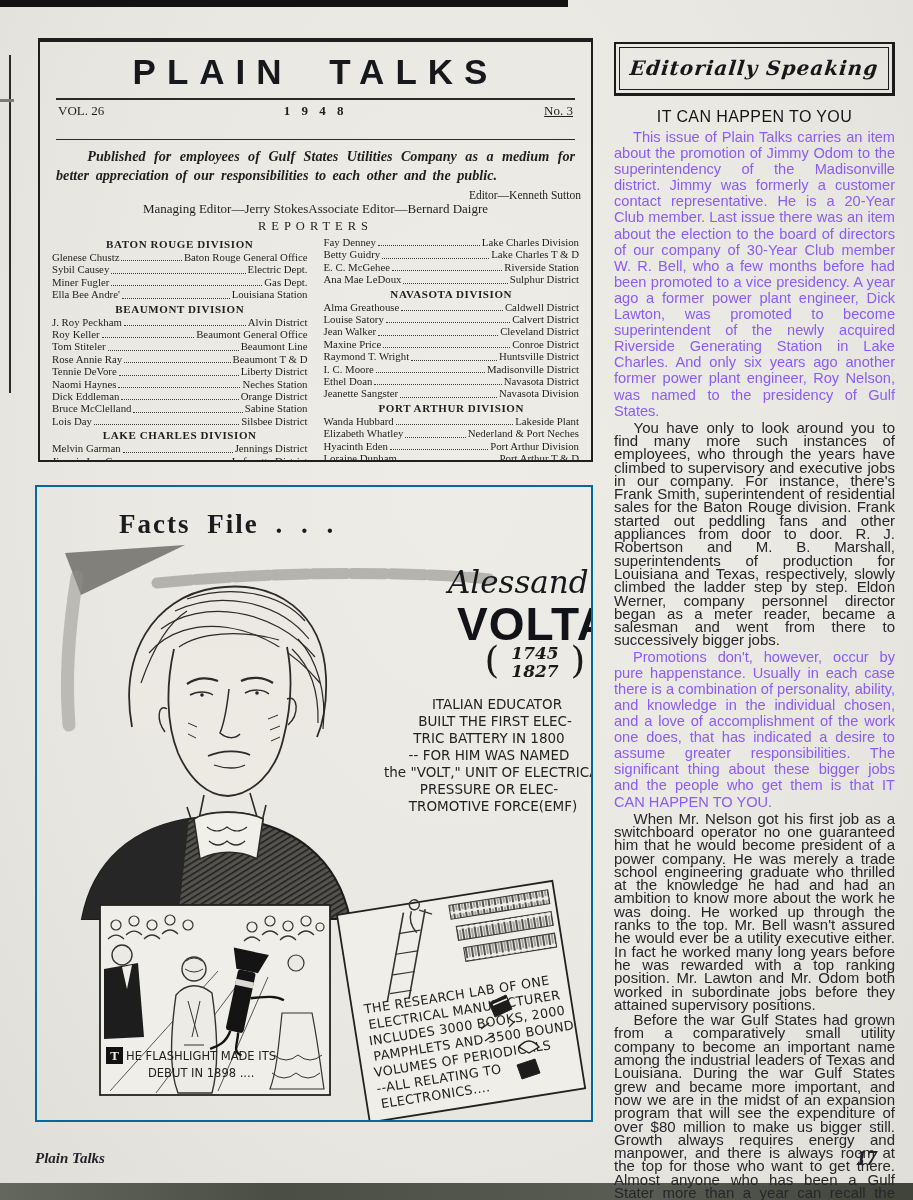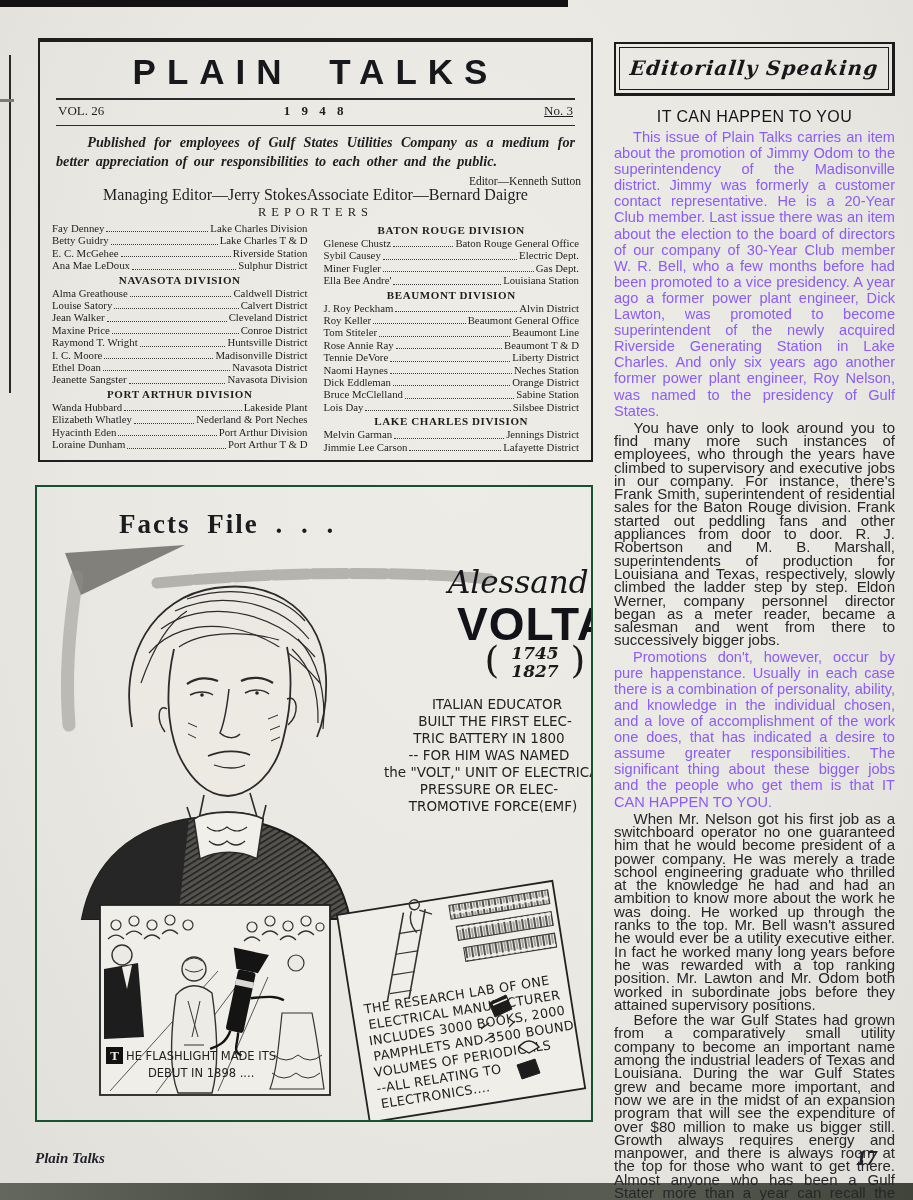--- a/index.html
+++ b/index.html
@@ -17,37 +17,37 @@
   .left-scanline{left:9px;top:55px;width:2px;height:338px;background:#2a2a2a;}
   .left-tick{left:0;top:99px;width:14px;height:3px;background:#7c7a74;}
 
   
   .masthead{left:38px;top:38px;width:555px;height:424px;border:2px solid #1f1f1f;
     border-top-width:4px;background:transparent;padding:6px 10px 4px;box-sizing:border-box;overflow:hidden;}
   .mh-title{text-align:center;font-family:"Liberation Sans",sans-serif;font-weight:700;
     font-size:35px;letter-spacing:11px;word-spacing:16px;color:#17181c;margin:4px 0 6px;}
   .rule{border-top:2px solid #2a2a2a;margin:0 6px;}
   .rule.thin{border-top-width:1px;}
-  .vol-row{display:flex;align-items:center;font-size:13px;margin:3px 8px 6px;}
+  .vol-row{display:flex;align-items:center;font-size:13px;margin:3px 8px 20px;}
   .vol-row .l{flex:1;text-align:left;}
   .vol-row .c{font-weight:700;letter-spacing:4px;}
   .vol-row .r{flex:1;text-align:right;text-decoration:underline;}
   .mission{font-style:italic;font-weight:700;font-size:14.2px;line-height:19px;
     text-align:justify;text-indent:2.2em;word-spacing:3px;margin:7px 6px 4px;}
   .ed-line{text-align:right;font-size:11.5px;line-height:13px;}
-  .ed-row{display:flex;justify-content:center;font-size:16px;line-height:14px;}
+  .ed-row{display:flex;justify-content:center;font-size:13px;line-height:14px;}
   .sec-title{text-align:center;font-weight:400;font-size:12.5px;letter-spacing:5px;margin:3px 0 2px;}
   .cols{display:flex;gap:16px;margin:0 2px;}
   .col{flex:1;min-width:0;}
   .div-h{text-align:center;font-weight:700;font-size:11px;letter-spacing:.6px;margin:2px 0 1px;white-space:nowrap;}
   .rrow{display:flex;align-items:flex-end;font-size:10.8px;line-height:12.4px;white-space:nowrap;}
   .rrow .lead{flex:1 1 6px;border-bottom:1px dotted #3c3c3c;margin:0 2px 2px;min-width:6px;}
 
   
-  .facts{left:35px;top:485px;width:558px;height:637px;border:2px solid #14532d;
+  .facts{left:35px;top:485px;width:558px;height:637px;border:2px solid #0369a1;
     box-sizing:border-box;overflow:hidden;}
   .facts-head{position:absolute;left:82px;top:22px;font-family:"Liberation Serif",serif;
     font-weight:700;font-size:27px;letter-spacing:2px;word-spacing:8px;color:#1b1c20;z-index:3;}
   .facts svg{position:absolute;left:0;top:0;}
   .svgtxt{font-family:"DejaVu Sans",sans-serif;fill:#222;}
 
   
   .editorial{left:614px;top:42px;width:281px;}
   .ed-box{border:2px solid #1b1b1b;border-right-width:3px;border-bottom-width:3px;padding:3px;}
   .ed-box-inner{border:1px solid #1b1b1b;padding:8px 4px 9px;text-align:center;}
@@ -84,20 +84,103 @@
   <p class="mission">Published for employees of Gulf States Utilities Company as a medium for better appreciation of our responsibilities to each other and the public.</p>
   <div class="ed-line">Editor—Kenneth Sutton</div>
   <div class="ed-row">
     <span>Managing Editor—Jerry Stokes</span>
     <span>Associate Editor—Bernard Daigre</span>
   </div>
   <div class="sec-title">REPORTERS</div>
 
   <div class="cols">
     <div class="col">
+      <div class="div-h">BATON ROUGE DIVISION</div>
+      <div class="rrow">
+          <span>Glenese Chustz</span>
+          <span class="lead"></span>
+          <span>Baton Rouge General Office</span>
+        </div>
+      <div class="rrow">
+          <span>Sybil Causey</span>
+          <span class="lead"></span>
+          <span>Electric Dept.</span>
+        </div>
+      <div class="rrow">
+          <span>Miner Fugler</span>
+          <span class="lead"></span>
+          <span>Gas Dept.</span>
+        </div>
+      <div class="rrow">
+          <span>Ella Bee Andre'</span>
+          <span class="lead"></span>
+          <span>Louisiana Station</span>
+        </div>
+
+      <div class="div-h">BEAUMONT DIVISION</div>
+      <div class="rrow">
+          <span>J. Roy Peckham</span>
+          <span class="lead"></span>
+          <span>Alvin District</span>
+        </div>
+      <div class="rrow">
+          <span>Roy Keller</span>
+          <span class="lead"></span>
+          <span>Beaumont General Office</span>
+        </div>
+      <div class="rrow">
+          <span>Tom Stiteler</span>
+          <span class="lead"></span>
+          <span>Beaumont Line</span>
+        </div>
+      <div class="rrow">
+          <span>Rose Annie Ray</span>
+          <span class="lead"></span>
+          <span>Beaumont T &amp; D</span>
+        </div>
+      <div class="rrow">
+          <span>Tennie DeVore</span>
+          <span class="lead"></span>
+          <span>Liberty District</span>
+        </div>
+      <div class="rrow">
+          <span>Naomi Haynes</span>
+          <span class="lead"></span>
+          <span>Neches Station</span>
+        </div>
+      <div class="rrow">
+          <span>Dick Eddleman</span>
+          <span class="lead"></span>
+          <span>Orange District</span>
+        </div>
+      <div class="rrow">
+          <span>Bruce McClelland</span>
+          <span class="lead"></span>
+          <span>Sabine Station</span>
+        </div>
+      <div class="rrow">
+          <span>Lois Day</span>
+          <span class="lead"></span>
+          <span>Silsbee District</span>
+        </div>
+
+      <div class="div-h">LAKE CHARLES DIVISION</div>
+      <div class="rrow">
+          <span>Melvin Garman</span>
+          <span class="lead"></span>
+          <span>Jennings District</span>
+        </div>
+      <div class="rrow">
+          <span>Jimmie Lee Carson</span>
+          <span class="lead"></span>
+          <span>Lafayette District</span>
+        </div>
+    </div>
+
+    <div class="col">
       <div class="rrow">
           <span>Fay Denney</span>
           <span class="lead"></span>
           <span>Lake Charles Division</span>
         </div>
       <div class="rrow">
           <span>Betty Guidry</span>
           <span class="lead"></span>
           <span>Lake Charles T &amp; D</span>
         </div>
@@ -167,103 +250,20 @@
         </div>
       <div class="rrow">
           <span>Hyacinth Eden</span>
           <span class="lead"></span>
           <span>Port Arthur Division</span>
         </div>
       <div class="rrow">
           <span>Loraine Dunham</span>
           <span class="lead"></span>
           <span>Port Arthur T &amp; D</span>
-        </div>
-    </div>
-
-    <div class="col">
-      <div class="div-h">BATON ROUGE DIVISION</div>
-      <div class="rrow">
-          <span>Glenese Chustz</span>
-          <span class="lead"></span>
-          <span>Baton Rouge General Office</span>
-        </div>
-      <div class="rrow">
-          <span>Sybil Causey</span>
-          <span class="lead"></span>
-          <span>Electric Dept.</span>
-        </div>
-      <div class="rrow">
-          <span>Miner Fugler</span>
-          <span class="lead"></span>
-          <span>Gas Dept.</span>
-        </div>
-      <div class="rrow">
-          <span>Ella Bee Andre'</span>
-          <span class="lead"></span>
-          <span>Louisiana Station</span>
-        </div>
-
-      <div class="div-h">BEAUMONT DIVISION</div>
-      <div class="rrow">
-          <span>J. Roy Peckham</span>
-          <span class="lead"></span>
-          <span>Alvin District</span>
-        </div>
-      <div class="rrow">
-          <span>Roy Keller</span>
-          <span class="lead"></span>
-          <span>Beaumont General Office</span>
-        </div>
-      <div class="rrow">
-          <span>Tom Stiteler</span>
-          <span class="lead"></span>
-          <span>Beaumont Line</span>
-        </div>
-      <div class="rrow">
-          <span>Rose Annie Ray</span>
-          <span class="lead"></span>
-          <span>Beaumont T &amp; D</span>
-        </div>
-      <div class="rrow">
-          <span>Tennie DeVore</span>
-          <span class="lead"></span>
-          <span>Liberty District</span>
-        </div>
-      <div class="rrow">
-          <span>Naomi Haynes</span>
-          <span class="lead"></span>
-          <span>Neches Station</span>
-        </div>
-      <div class="rrow">
-          <span>Dick Eddleman</span>
-          <span class="lead"></span>
-          <span>Orange District</span>
-        </div>
-      <div class="rrow">
-          <span>Bruce McClelland</span>
-          <span class="lead"></span>
-          <span>Sabine Station</span>
-        </div>
-      <div class="rrow">
-          <span>Lois Day</span>
-          <span class="lead"></span>
-          <span>Silsbee District</span>
-        </div>
-
-      <div class="div-h">LAKE CHARLES DIVISION</div>
-      <div class="rrow">
-          <span>Melvin Garman</span>
-          <span class="lead"></span>
-          <span>Jennings District</span>
-        </div>
-      <div class="rrow">
-          <span>Jimmie Lee Carson</span>
-          <span class="lead"></span>
-          <span>Lafayette District</span>
         </div>
     </div>
   </div>
 
 
 </div>
 
 <div class="abs facts">
   <div class="facts-head">Facts File . . .</div>
   <svg width="554" height="633" viewBox="0 0 554 633">

